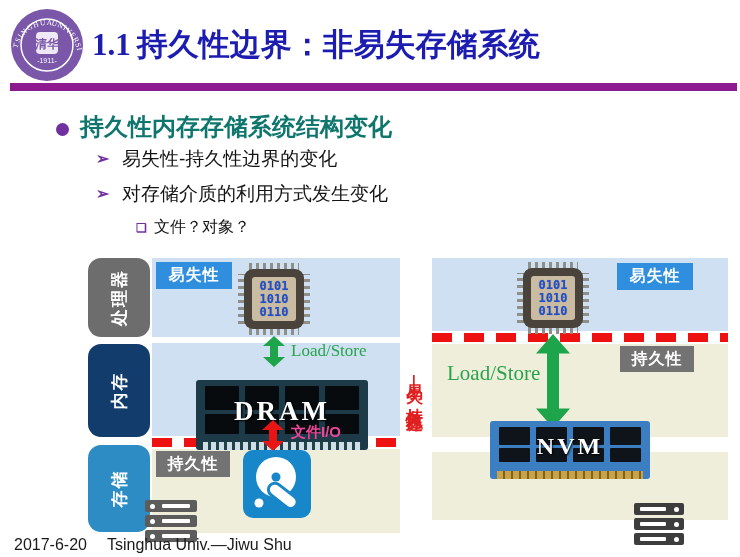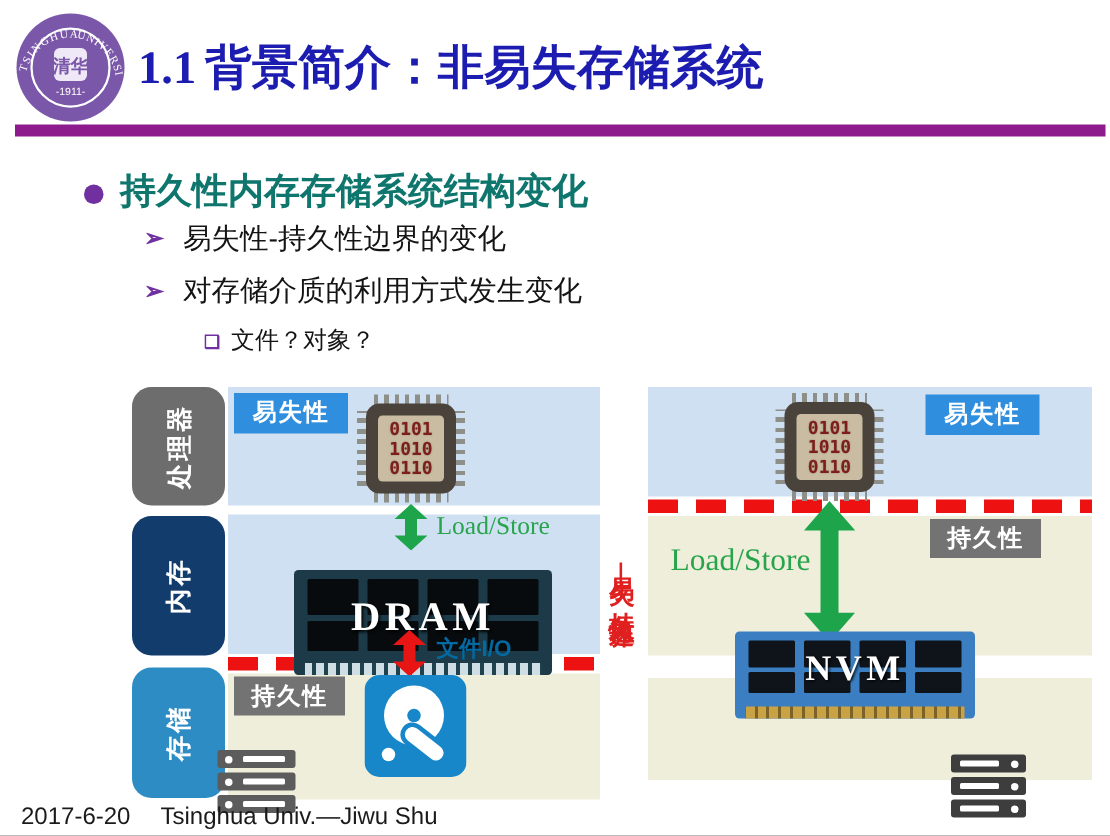--- a/index.html
+++ b/index.html
@@ -47,21 +47,21 @@
   .chip .pins-h { position:absolute; left:11px; right:11px; height:8px;
     background:repeating-linear-gradient(90deg,#8f8f89 0 3px,transparent 3px 7px); }
   .chip .pins-h.t { top:0; } .chip .pins-h.b { bottom:0; }
   .chip .pins-v { position:absolute; top:11px; bottom:11px; width:8px;
     background:repeating-linear-gradient(0deg,#8f8f89 0 3px,transparent 3px 7px); }
   .chip .pins-v.l { left:0; } .chip .pins-v.r { right:0; }
   .chip .body { position:absolute; inset:6px; background:#49433b; border-radius:9px; }
   .chip .inner { position:absolute; inset:8px; background:#c9bca2; border-radius:3px;
     display:flex; flex-direction:column; align-items:center; justify-content:center; }
   .chip .inner div { font-family:"DejaVu Sans Mono", monospace; font-size:12px;
-    line-height:13px; font-weight:bold; color:#7f1d1d; text-shadow:0 0 1px #857a5e; }
+    line-height:13px; font-weight:bold; color:#1d4ed8; text-shadow:0 0 1px #857a5e; }
 
   
   .module { position:absolute; border-radius:3px; }
   .mod-row { display:flex; gap:6px; padding:6px 9px 0; }
   .mod-chip { flex:1; border-radius:1px; }
   .mod-label { position:absolute; width:100%; text-align:center;
     font-family:"Liberation Serif", serif; font-weight:bold; color:#ffffff;
     letter-spacing:3px; text-shadow:1px 1px 2px #000; }
   .mod-conn { position:absolute; left:7px; right:7px; bottom:0; height:8px; }
   #dram { left:196px; top:380px; width:172px; height:70px; background:#1c3a47; }
@@ -72,21 +72,21 @@
   #nvm { left:490px; top:421px; width:160px; height:58px; background:#3b7fc2; }
   #nvm .mod-chip { background:#0e141a; }
   #nvm .r1 .mod-chip { height:18px; } #nvm .r2 { padding-top:3px; } #nvm .r2 .mod-chip { height:14px; }
   #nvm .mod-label { top:12px; font-size:24px; }
   #nvm .mod-conn { background:repeating-linear-gradient(90deg,#c9a245 0 6px,#7c6224 6px 8px); }
 
   
   .arrow { position:absolute; }
   #loadstore-l { position:absolute; left:291px; top:341px; color:#27a44c; font-size:17px;
     font-family:"Liberation Serif", serif; white-space:nowrap; }
-  #fileio { position:absolute; left:291px; top:423px; color:#0369a1; font-size:15px;
+  #fileio { position:absolute; left:291px; top:423px; color:#ec4899; font-size:15px;
     font-weight:bold; white-space:nowrap; }
   #loadstore-r { position:absolute; left:447px; top:361px; color:#27a44c; font-size:21px;
     font-family:"Liberation Serif", serif; white-space:nowrap; }
 
   
   #hdd { position:absolute; left:243px; top:450px; }
   .server { position:absolute; display:flex; flex-direction:column; gap:3px; }
   .server .bar { position:relative; height:12px; border-radius:2px; }
   #server-l { left:145px; top:500px; } #server-l .bar { width:52px; background:#5c5c5c; }
   #server-r { left:634px; top:503px; } #server-r .bar { width:50px; background:#3d3d3d; }
@@ -118,21 +118,21 @@
     </text>
     <text font-size="7.5" fill="#ffffff" font-family="Liberation Serif, serif" letter-spacing="0.5">
       <textPath href="#arcpath" startOffset="55%">UNIVERSITY</textPath>
     </text>
     <rect x="26" y="24" width="22" height="22" rx="4" fill="#efe9f7"></rect>
     <text x="37" y="40" text-anchor="middle" font-size="12" font-weight="bold" fill="#7a57a8">清华</text>
     <text x="37" y="55" text-anchor="middle" font-size="7" fill="#ffffff">-1911-</text>
   </svg>
 
   <div id="title">
-    <span class="num">1.1</span><span>背景简介：非易失存储系统</span>
+    <span class="num">1.1</span><span>持久性边界：非易失存储系统</span>
   </div>
   <div id="title-bar"></div>
 
   <div class="bullet-dot"></div>
   <div id="main-bullet">持久性内存存储系统结构变化</div>
   <div id="sub1-m" class="sub-marker">➢</div>
   <div id="sub1" class="sub-text">易失性-持久性边界的变化</div>
   <div id="sub2-m" class="sub-marker">➢</div>
   <div id="sub2" class="sub-text">对存储介质的利用方式发生变化</div>
   <div id="sub3-m" class="sub-marker">❑</div>

